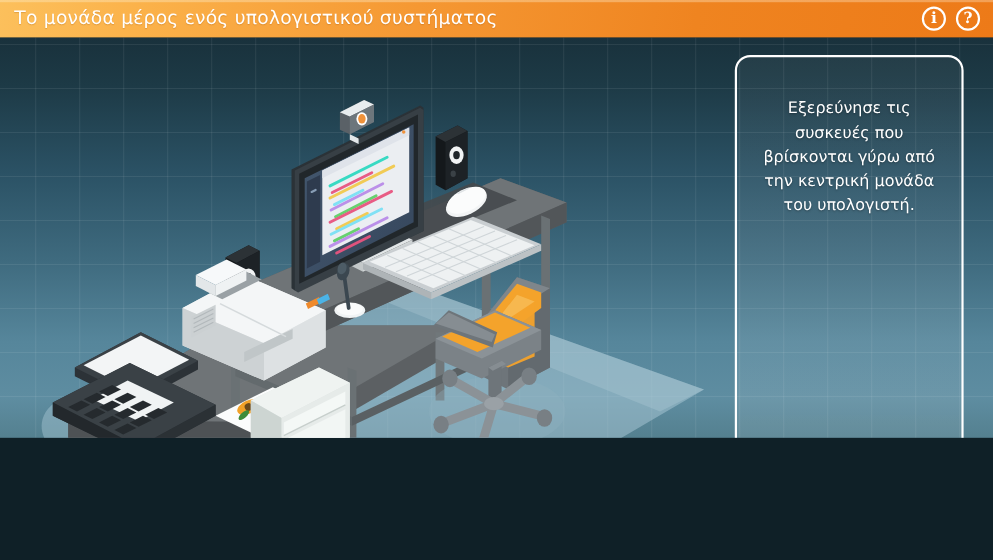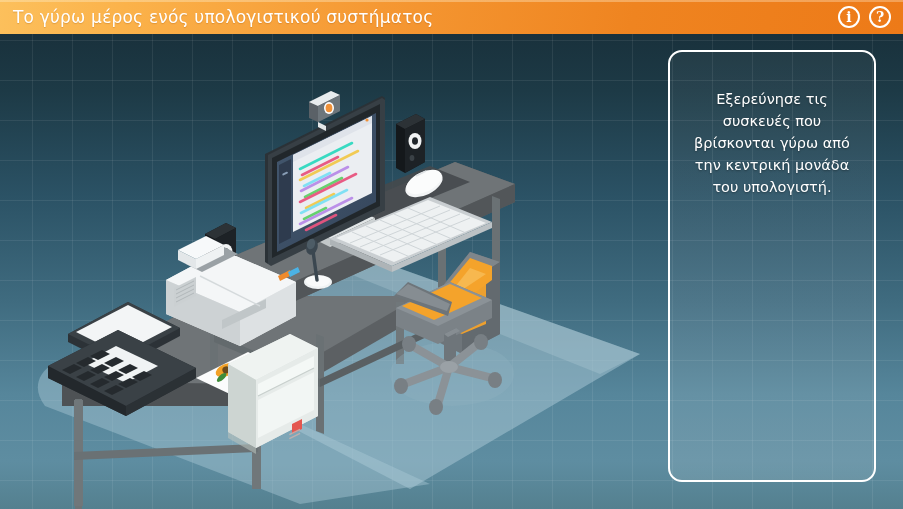--- a/index.html
+++ b/index.html
@@ -48,21 +48,21 @@
     font-size: 14px; font-weight: bold;
     line-height: 1;
     cursor: pointer;
     font-family: "DejaVu Serif", serif;
   }
   .tb-icon span { pointer-events:none; transform: translateY(-.5px); }
 
   
   #stage {
     position: absolute; left: 0; top: 34px;
-    width: 903px; height: 475px;
+    width: 903px; height: 364px;
     background:
       linear-gradient(180deg,
         #19313c 0%,
         #1d3a46 12%,
         #2b5265 34%,
         #3f6b7f 56%,
         #56869b 76%,
         #5e8da1 90%,
         #54808f 100%);
     overflow: hidden;
@@ -99,21 +99,21 @@
   
   #scene { position:absolute; inset:0; }
   #scene svg { display:block; }
 </style>
 </head>
 <body>
 
 <div id="app">
 
   <div id="titlebar">
-    <div id="title-text">Το γύρω μέρος ενός υπολογιστικού συστήματος</div>
+    <div id="title-text">Το μονάδα μέρος ενός υπολογιστικού συστήματος</div>
     <div id="titlebar-actions">
       <div class="tb-icon">
         <span>i</span>
       </div>
       <div class="tb-icon">
         <span>?</span>
       </div>
     </div>
   </div>
 

